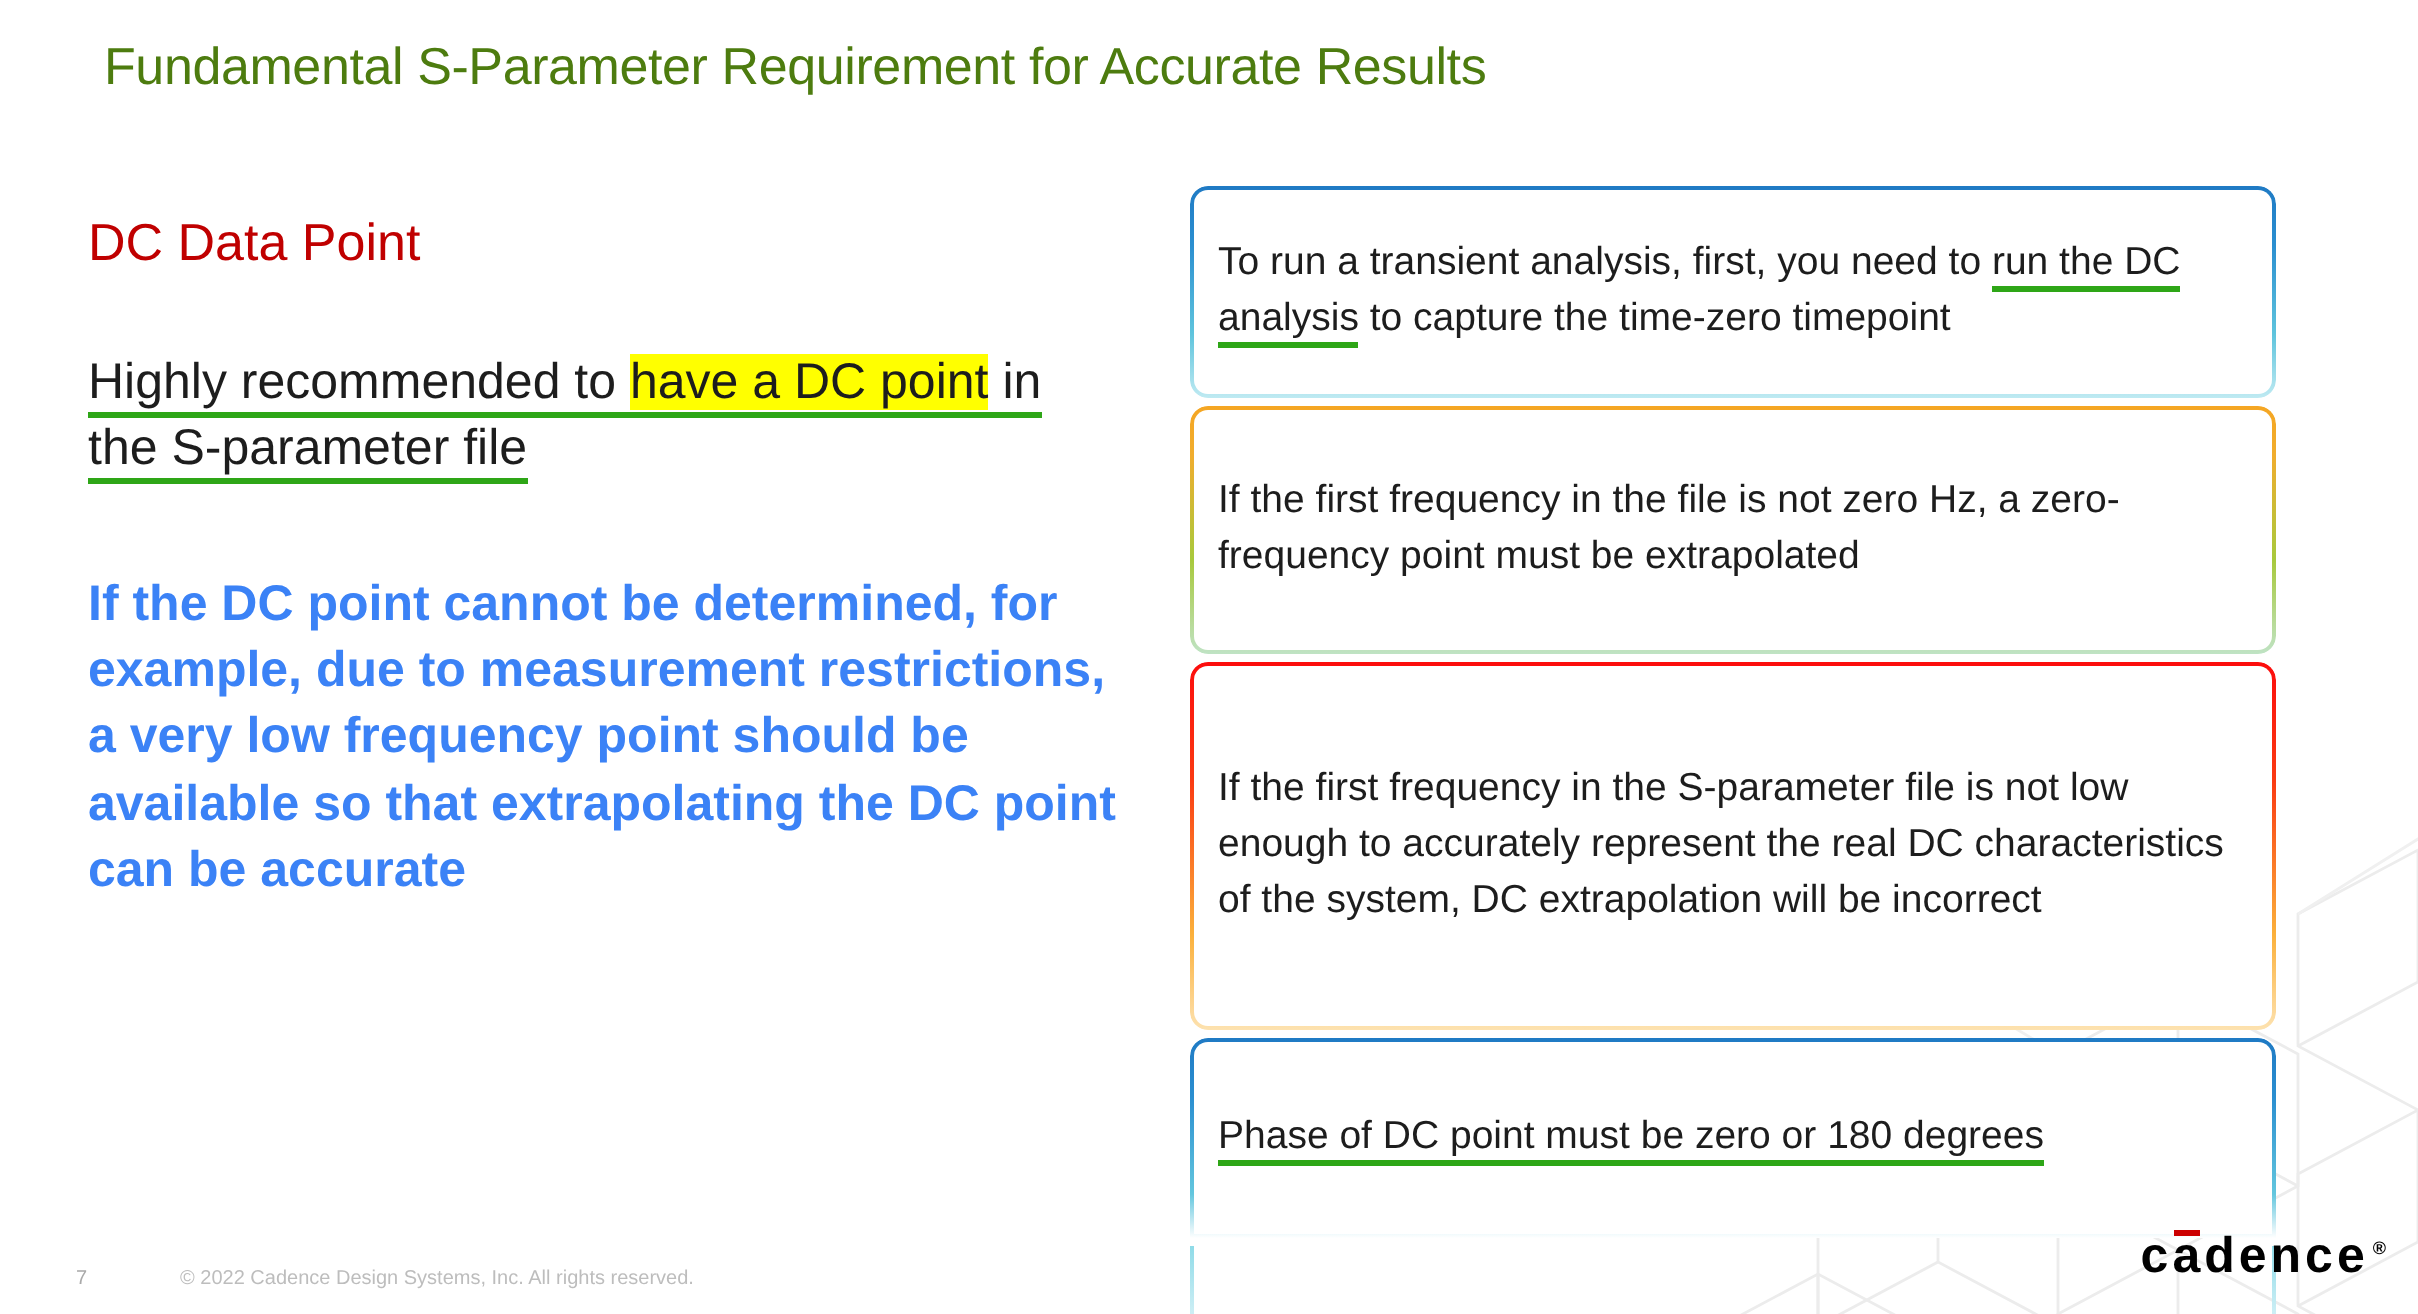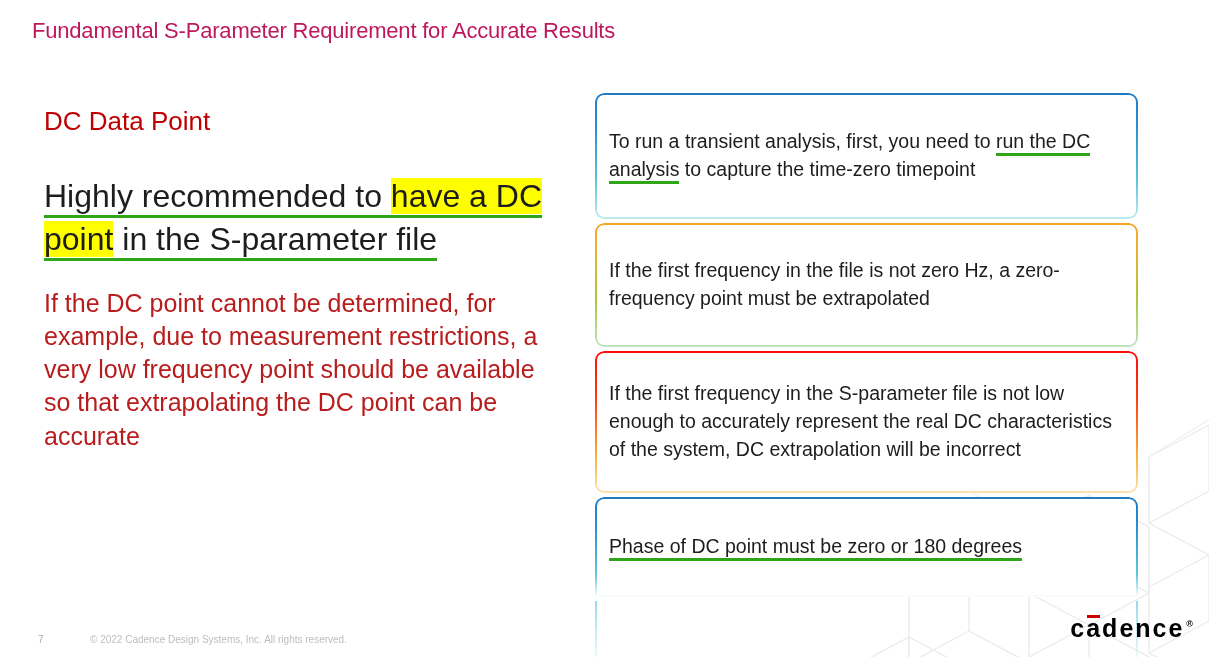--- a/index.html
+++ b/index.html
@@ -28,68 +28,69 @@
     width: 460px;
     height: 420px;
     pointer-events: none;
     z-index: 0;
   }
   .watermark svg { display: block; width: 100%; height: 100%; }
 
   
   .slide-title {
     position: absolute;
-    left: 32px;
+    left: 52px;
     top: 18px;
-    font-size: 22px;
+    font-size: 26px;
     font-weight: 400;
-    color: #be185d;
+    color: #4d7c0f;
     letter-spacing: -0.2px;
     white-space: nowrap;
     z-index: 3;
   }
 
   
   .left-col {
     position: absolute;
     left: 44px;
     top: 92px;
     width: 520px;
     z-index: 3;
   }
   .section-heading {
     font-size: 26px;
     color: #C00000;
     line-height: 1.15;
     margin: 15px 0 38px 0;
   }
   .lead-para {
-    font-size: 32px;
+    font-size: 25px;
     line-height: 1.34;
     color: #1d1d1d;
-    margin: 0 0 26px 0;
+    margin: 0 0 44px 0;
     max-width: 500px;
   }
   .u-green {
     border-bottom: 3px solid #2ea617;
     padding-bottom: 1px;
     box-decoration-break: clone;
     -webkit-box-decoration-break: clone;
   }
   .hl-yellow {
     background: #ffff00;
     box-decoration-break: clone;
     -webkit-box-decoration-break: clone;
   }
   .body-para {
     font-size: 25px;
     line-height: 1.33;
-    color: #b91c1c;
+    color: #3b82f6;
     margin: 0;
     max-width: 515px;
+    font-weight: bold;
   }
 
   
   .callouts {
     position: absolute;
     left: 595px;
     top: 93px;
     width: 543px;
     z-index: 3;
   }
@@ -122,23 +123,23 @@
     pointer-events: none;
   }
   .callout-text {
     position: relative;
     font-size: 19.5px;
     line-height: 1.42;
     color: #1d1d1d;
     z-index: 1;
   }
 
-  .callout-1 { height: 126px; --frame: linear-gradient(180deg, #1f7ac4 0%, #2b8fd0 28%, #5fc4dd 70%, #bfeaf2 100%); }
+  .callout-1 { height: 106px; --frame: linear-gradient(180deg, #1f7ac4 0%, #2b8fd0 28%, #5fc4dd 70%, #bfeaf2 100%); }
   .callout-2 { height: 124px; border-radius: 24px; --frame: linear-gradient(180deg, #f5a623 0%, #f0ad2e 20%, #a8c93c 62%, #bfe3c4 100%); }
-  .callout-3 { height: 142px; --frame: linear-gradient(180deg, #fc0d0d 0%, #fa3a12 32%, #fbb03b 74%, #fde2b0 100%); }
+  .callout-3 { height: 184px; --frame: linear-gradient(180deg, #fc0d0d 0%, #fa3a12 32%, #fbb03b 74%, #fde2b0 100%); }
   .callout-4 { height: 100px; --frame: linear-gradient(180deg, #1f7ac4 0%, #2b8fd0 30%, #63c6de 78%, #ffffff 100%); border-bottom-left-radius: 0; border-bottom-right-radius: 0; }
   .callout-4::before {
     border-bottom-left-radius: 0;
     border-bottom-right-radius: 0;
   }
   
   .callout-tail {
     position: relative;
     height: 70px;
   }

